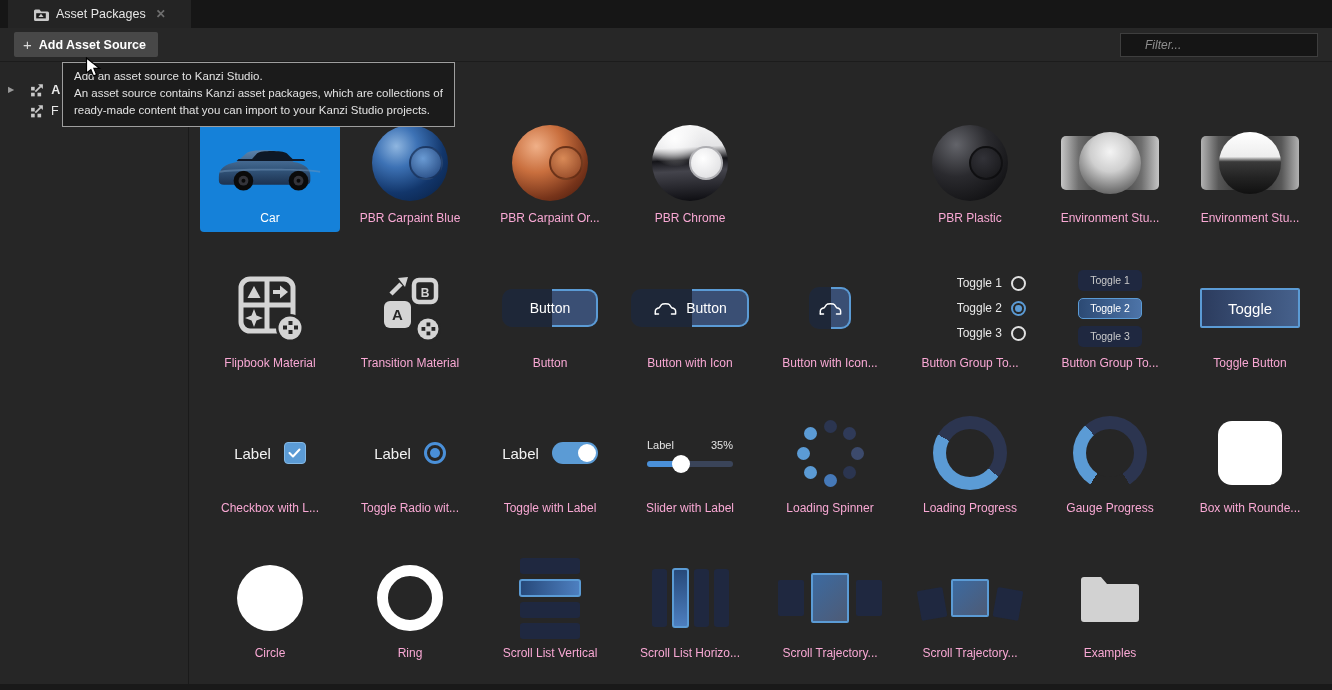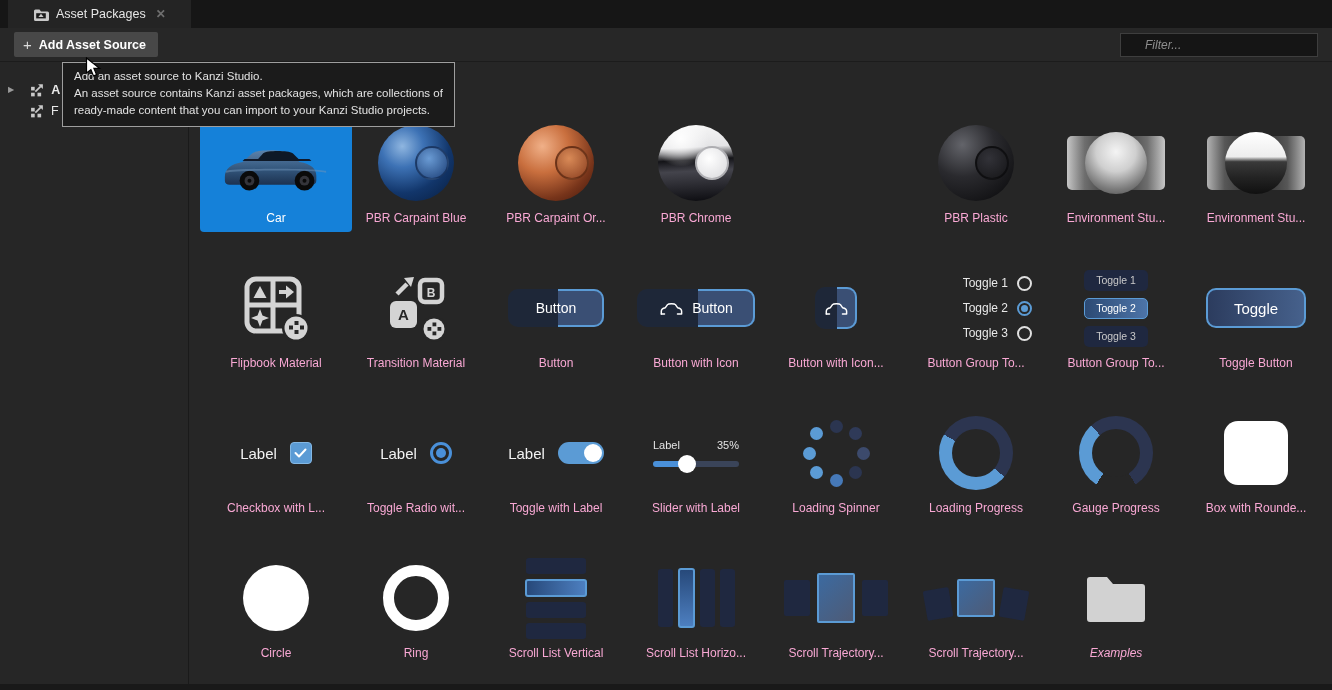--- a/index.html
+++ b/index.html
@@ -34,21 +34,21 @@
 
   
   .tooltip { position:absolute; left:62px; top:62px; z-index:40; background:#1b1b1b;
     border:1px solid #9e9e9e; padding:5px 11px 7px; color:#e2e2e2; font-size:11.5px;
     line-height:17px; white-space:nowrap; }
 
   
   .cursor { position:absolute; left:85px; top:57px; z-index:60; }
 
   
-  .cell { position:absolute; width:152px; height:110px; }
+  .cell { position:absolute; width:140px; height:110px; }
   .cell.selected { background:#1581d9; border-radius:4px; }
   .cell-icon { height:82px; display:flex; align-items:center; justify-content:center; position:relative; }
   .cell-label { height:28px; display:flex; align-items:center; justify-content:center;
     font-size:12px; color:#f9a8d4; white-space:nowrap; }
   .cell.selected .cell-label { color:#ffffff; }
 
   
   .sphere { position:relative; width:76px; height:76px; border-radius:50%; }
   .badge { position:absolute; right:5px; top:50%; transform:translateY(-50%);
     width:34px; height:34px; border-radius:50%; }
@@ -72,21 +72,21 @@
   .env-sphere { position:relative; width:62px; height:62px; border-radius:50%; }
   .env-sphere.soft  { background:radial-gradient(circle at 50% 32%, #f4f4f4, #cfcfcf 38%, #7a7a7a 72%, #3f3f3f 100%); }
   .env-sphere.split { background:linear-gradient(180deg,#ffffff 0%,#ededed 40%,#3a3a3a 48%,#242424 72%,#101010 100%); }
 
   
   .demo-btn { position:relative; height:38px; border-radius:10px; color:#fff; font-size:14px;
     display:flex; align-items:center; justify-content:center; gap:9px;
     background:linear-gradient(90deg,#1e2738 0,#1e2738 52%,#3a4f74 52%,#3a4f74 100%); }
   .half-border { position:absolute; right:0; top:0; bottom:0; width:48%;
     border:2px solid #5b9bd5; border-left:none; border-radius:0 10px 10px 0; pointer-events:none; }
-  .toggle-big { width:100px; height:40px; border-radius:10px; border:2px solid #5b9bd5;
+  .toggle-big { width:100px; height:40px; border-radius:2px; border:2px solid #5b9bd5;
     background:linear-gradient(90deg,#2c3c5e,#46618c); color:#fff; font-size:15px;
     display:flex; align-items:center; justify-content:center; }
 
   
   .rgroup { display:flex; flex-direction:column; gap:10px; font-size:12px; color:#e8e8e8; }
   .rrow { display:flex; align-items:center; justify-content:flex-end; gap:9px; width:112px; }
   .radio-sm { width:15px; height:15px; border:2px solid #e0e0e0; border-radius:50%; position:relative; }
   .radio-sm.checked { border-color:#5b9bd5; }
   .radio-sm.checked::after { content:''; position:absolute; inset:2px; background:#5b9bd5; border-radius:50%; }
 
@@ -539,21 +539,21 @@
     <div class="cell-icon">
       <div class="traj traj2">
         <div class="side l"></div>
           <div class="mid"></div>
           <div class="side r"></div>
       </div>
     </div>
     <div class="cell-label">Scroll Trajectory...</div>
   </div>
 
-  <div class="cell" style="left:1040px; top:557px;font-style:italic;">
+  <div class="cell" style="left:1040px; top:557px;">
     <div class="cell-icon">
       <svg width="62" height="50" viewBox="0 0 62 50">
         <path d="M2 46 V7 q0-3 3-3 h17 l6 7 h29 q3 0 3 3 v32 q0 3-3 3 H5 q-3 0-3-3 z" fill="#d2d2d2"></path>
       </svg>
     </div>
     <div class="cell-label">Examples</div>
   </div>
 
   <div class="tooltip">
     <div>Add an asset source to Kanzi Studio.</div>

